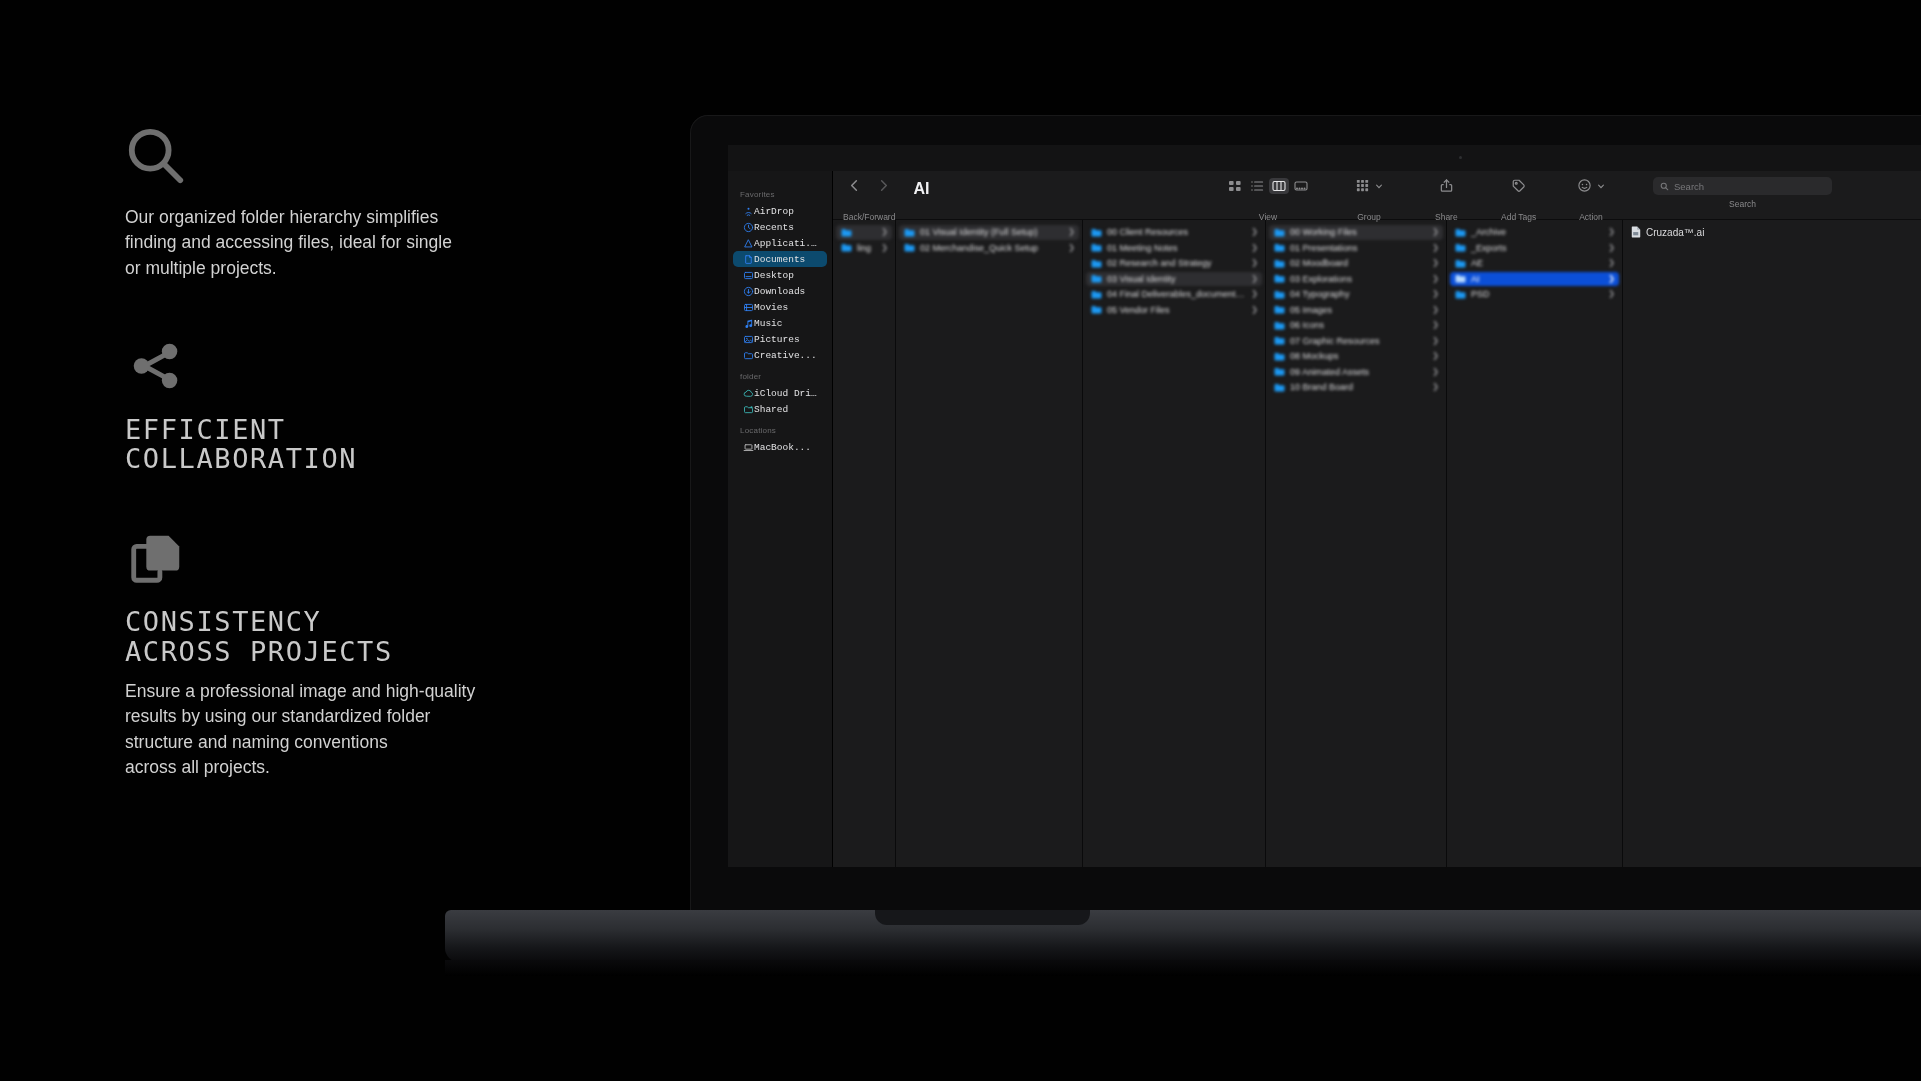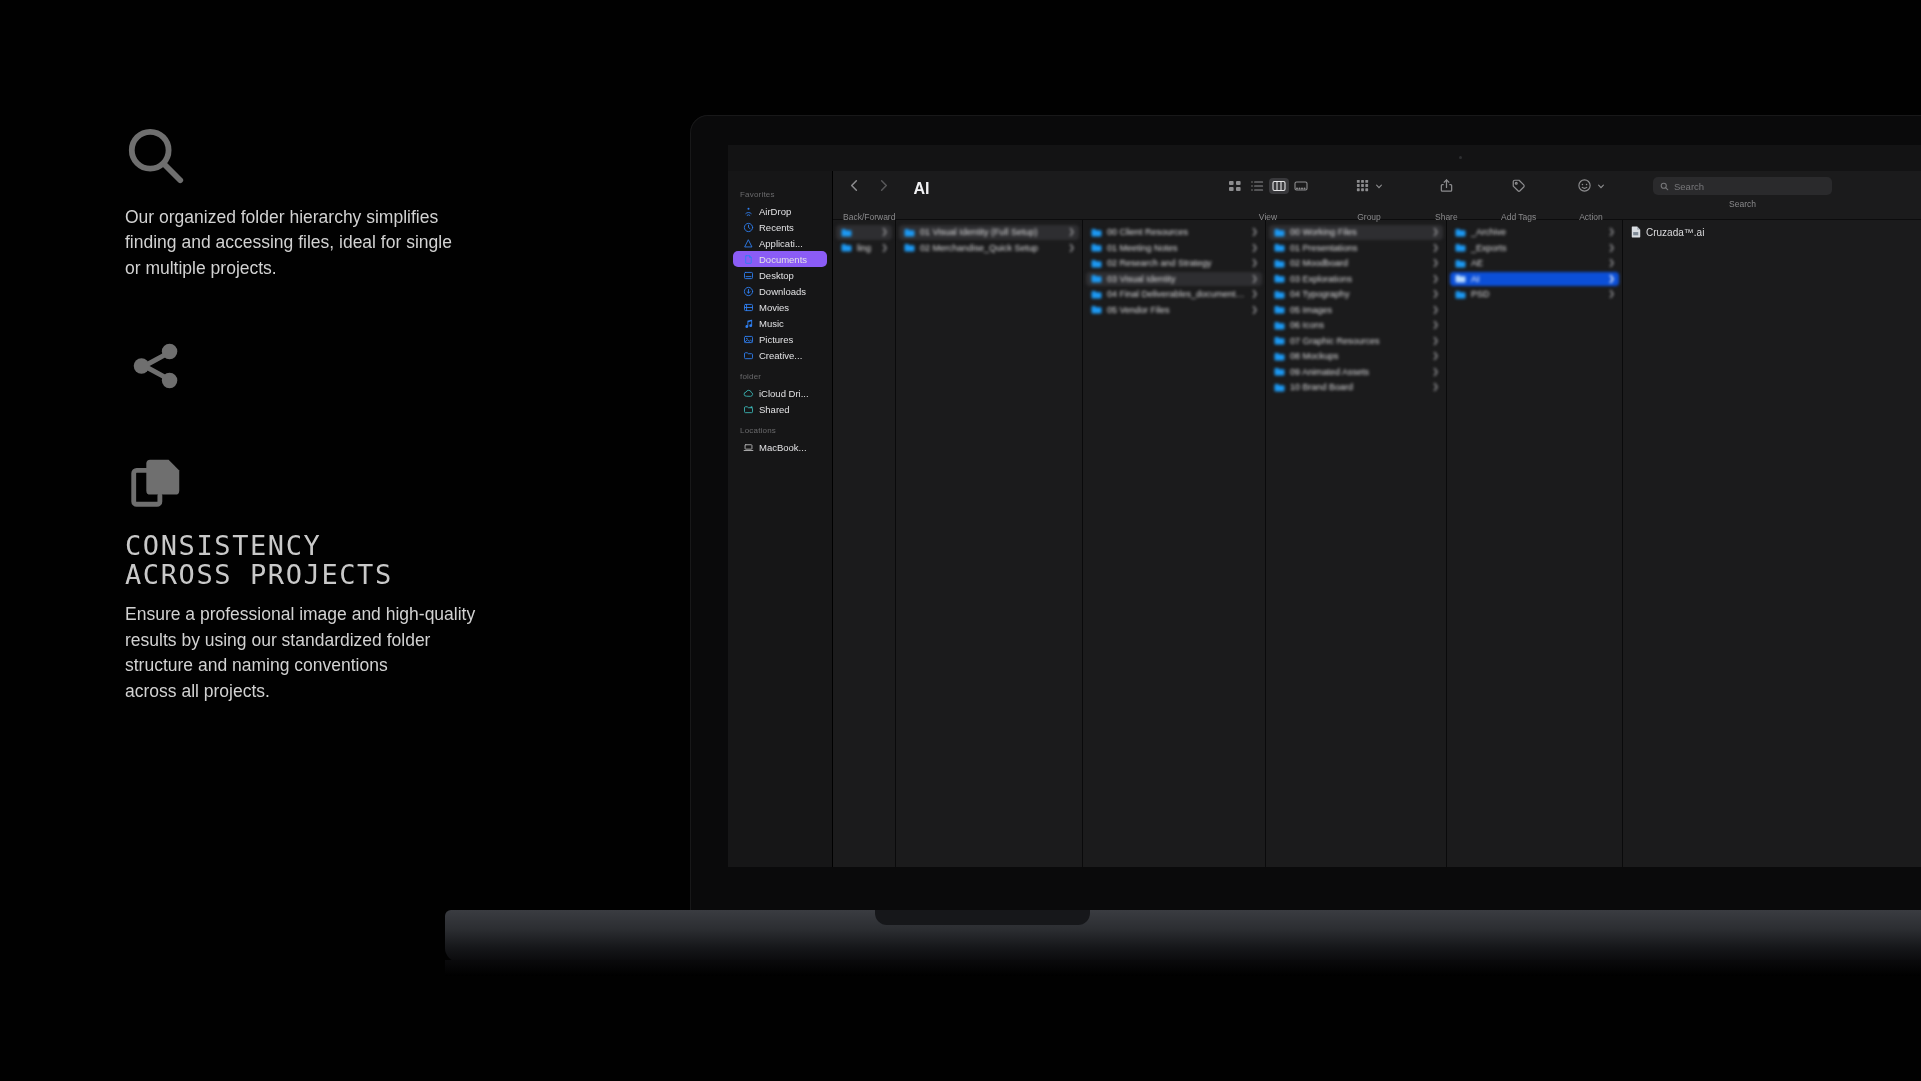--- a/index.html
+++ b/index.html
@@ -72,25 +72,25 @@
   
   .sidebar {
     width: 104px; flex: 0 0 104px;
     background:#161617;
     padding: 10px 0 0 0;
     border-right: 1px solid #000;
     font-size: 9.5px;
   }
   .sb-group { color:#6a6a6c; font-size:8px; padding: 9px 0 4px 12px; letter-spacing:.2px; }
   .sb-item {
-    display:flex; align-items:center; gap:5px;
+    display:flex; align-items:center; 
     padding: 2.5px 6px 2.5px 10px; margin: 0 5px;
-    border-radius: 5px; color:#e2e2e4; white-space:nowrap; overflow:hidden;
-  }
-  .sb-item.sel { background:#8b5cf6; }
+    border-radius: 5px; color:#e2e2e4; white-space:nowrap; overflow:hidden;font-family:Liberation Mono, monospace;
+  }
+  .sb-item.sel { background:#0c4a6e; }
   .sb-ico { width:11px; height:11px; flex:0 0 11px; color:#2f7ff0; }
   .sb-ico svg { display:block; width:100%; height:100%; }
   .sb-ico.teal { color:#3bb6b6; }
   .sb-ico.grey { color:#b9b9bb; }
   .sb-label { overflow:hidden; text-overflow:ellipsis; }
 
   
   .main-col { flex:1; display:flex; flex-direction:column; min-width:0; background:#1b1b1c; }
   .toolbar { height: 48px; flex:0 0 48px; display:flex; align-items:flex-start; background:#1b1b1c; position:relative; }
   .tb-item { display:flex; flex-direction:column; align-items:center; color:#8d8d8f; font-size:8.5px; padding-top:6px;text-align:center; }
@@ -160,20 +160,22 @@
     <div class="feature">
       <div class="feat-icon">
         <svg viewBox="0 0 64 64" fill="none" stroke="currentColor" stroke-width="5">
           <line x1="20" y1="32" x2="44" y2="19"></line>
           <line x1="20" y1="32" x2="44" y2="45"></line>
           <circle cx="17" cy="32" r="8" fill="currentColor" stroke="none"></circle>
           <circle cx="46" cy="17" r="8" fill="currentColor" stroke="none"></circle>
           <circle cx="46" cy="47" r="8" fill="currentColor" stroke="none"></circle>
         </svg>
       </div>
+      <p class="feat-title">EFFICIENT
+COLLABORATION</p>
     </div>
 
     <div class="feature">
       <div class="feat-icon">
         <svg viewBox="0 0 64 64" fill="none">
           <path d="M26 20 H12 a3 3 0 0 0 -3 3 V52 a3 3 0 0 0 3 3 H33 a3 3 0 0 0 3 -3 V46" stroke="currentColor" stroke-width="5" stroke-linecap="round" stroke-linejoin="round"></path>
           <path d="M26 9 H45 L56 20 V41 a4 4 0 0 1 -4 4 H26 a4 4 0 0 1 -4 -4 V13 a4 4 0 0 1 4 -4 Z" fill="currentColor"></path>
         </svg>
       </div>
       <p class="feat-title">CONSISTENCY

